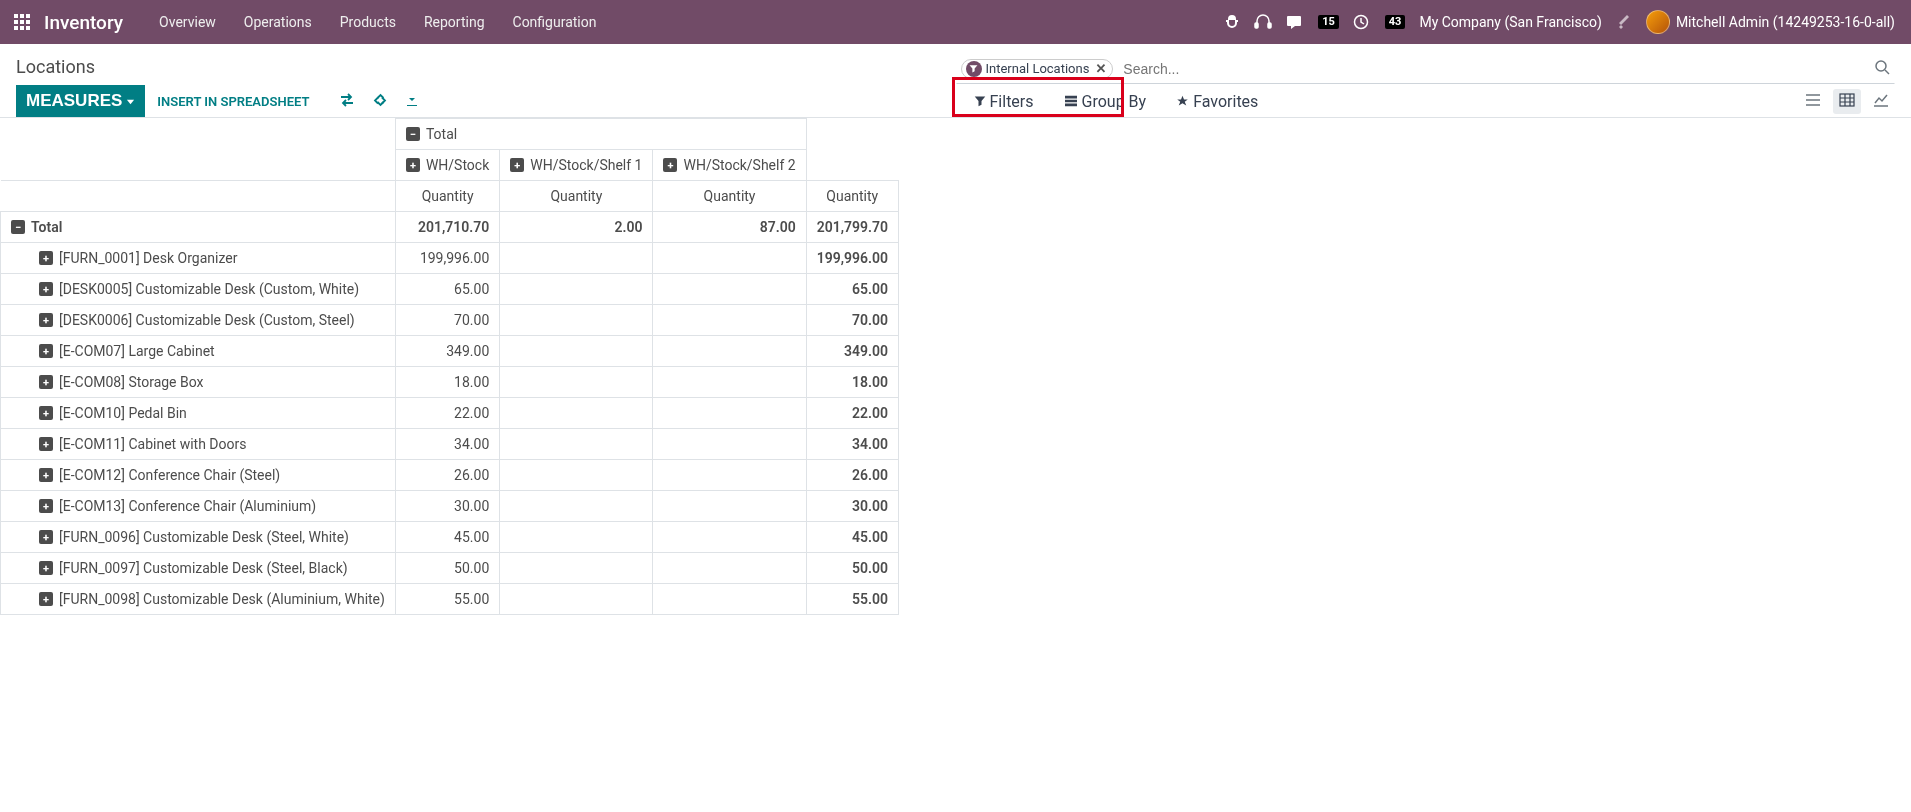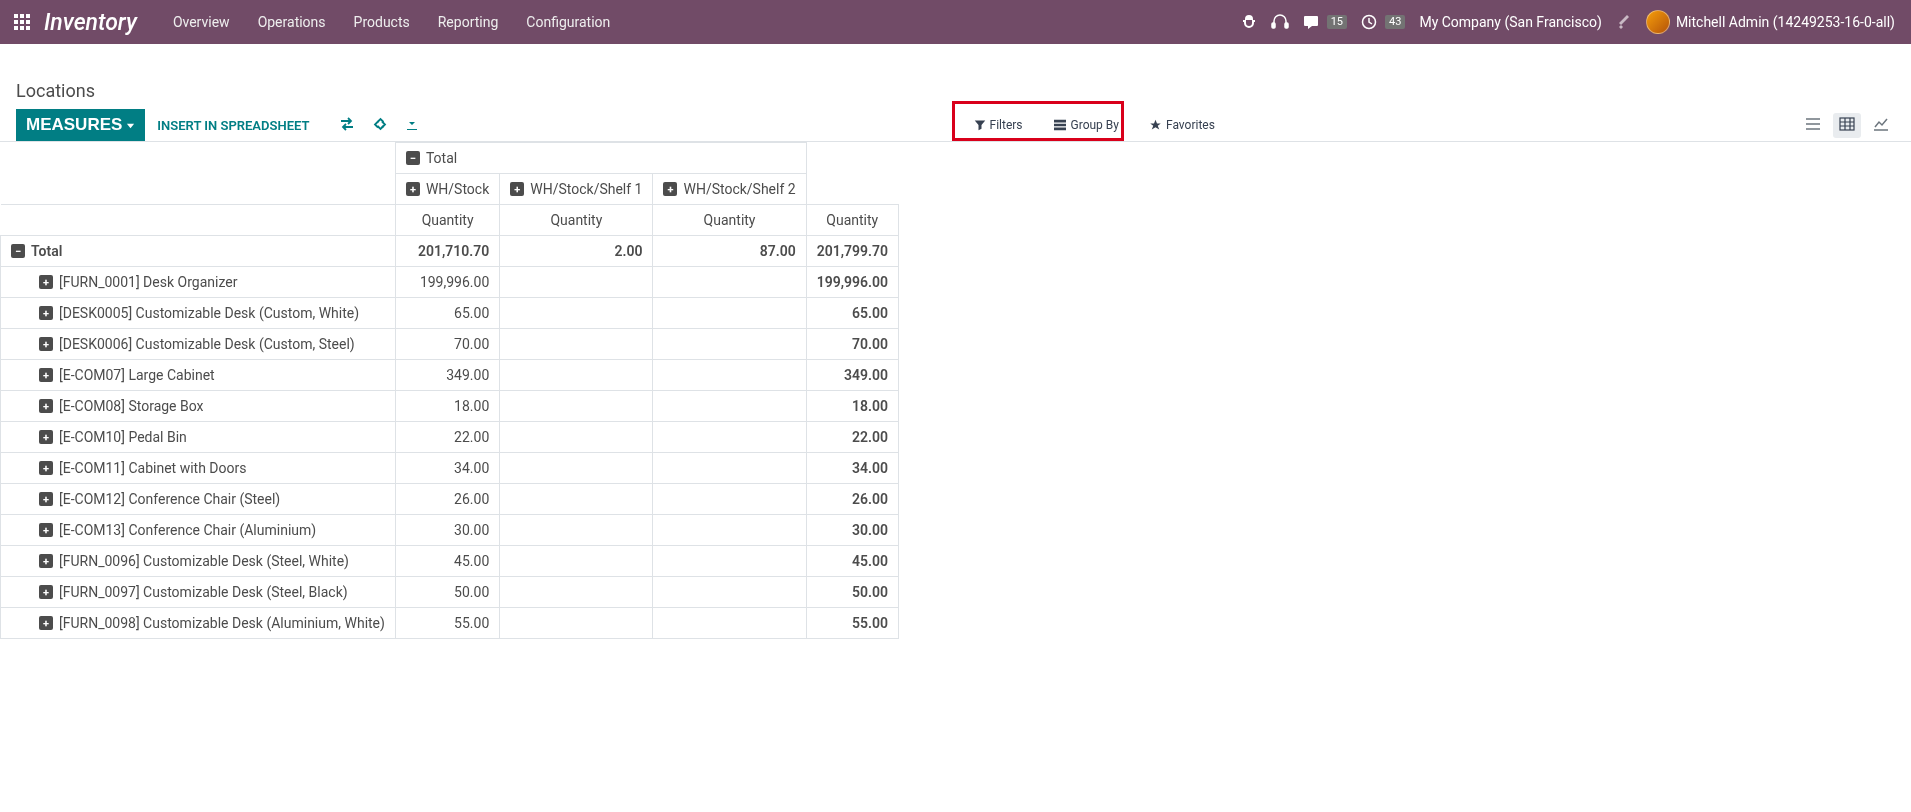--- a/index.html
+++ b/index.html
@@ -1,50 +1,50 @@
 <!DOCTYPE html>
 <html><head>
 <meta charset="utf-8">
 <style>
   * { box-sizing: border-box; margin: 0; padding: 0; }
   body { font-family: -apple-system, BlinkMacSystemFont, "Segoe UI", Roboto, "Helvetica Neue", Arial, sans-serif; font-size: 14px; color: #374151; overflow: hidden; }
   
   
   .topnav { background: #714b67; color: #fff; height: 44px; display: flex; align-items: center; padding: 0 8px; }
   .apps-icon { width: 28px; height: 28px; display:flex; align-items:center; justify-content:center; cursor:pointer; margin-right:4px;}
-  .brand { font-size: 23px; font-weight: 500; color:#fff; margin-right: 24px; margin-left:4px;font-style:italic;}
+  .brand { font-size: 19px; font-weight: 500; color:#fff; margin-right: 24px; margin-left:4px;}
   .nav-menu { display: flex; gap: 4px; }
   .nav-item { color:#eee; padding: 8px 12px; cursor:pointer; font-size:14px;}
   .nav-right { margin-left:auto; display:flex; align-items:center; gap:14px; padding-right:8px;}
   .systray-item { color:#fff; display:flex; align-items:center; cursor:pointer; position:relative; font-size:14px;}
   .systray-item svg { display:block; }
-  .badge { background:#737373; color:#fff; font-size:11px; padding:0 4px; border-radius:2px; margin-left:8px; font-weight:400; line-height:14px;}
+  .badge { background:#000000; color:#fff; font-size:11px; padding:0 4px; border-radius:2px; margin-left:16px; font-weight:700; line-height:14px;}
   .company-name { color:#fff; font-size:14px;}
   .avatar { width:24px; height:24px; border-radius:50%; background: linear-gradient(135deg,#f59e0b,#b45309); display:inline-block; margin-right:6px; vertical-align:middle; border:1px solid rgba(255,255,255,0.4);}
   .user-label { color:#fff; font-size:14px; display:flex; align-items:center;}
   
   
   .control-panel { border-bottom: 1px solid #dee2e6; padding: 8px 16px 0 16px; }
-  .cp-top { display:flex; align-items:center;margin-top:24px;}
+  .cp-top { display:flex; align-items:center;}
   .breadcrumb { font-size: 18px; color:#4c4c4c; padding:4px 0 8px 0;}
   .search-area { margin-left:auto; width: 50%; }
   .search-box { display:flex; align-items:center; border:1px solid transparent; border-bottom:1px solid #ced4da; padding:2px 4px; position:relative;}
   .search-facet { border:1px solid #ccc; border-radius:10px; display:inline-flex; align-items:center; padding:1px 6px 1px 4px; margin-right:6px; font-size:13px; background:#fff; gap:4px;}
   .facet-icon { background:#714b67; color:#fff; width:16px; height:16px; border-radius:50%; display:inline-flex; align-items:center; justify-content:center;}
   .facet-remove { cursor:pointer; color:#555; font-weight:bold; margin-left:2px;}
   .search-input { border:none; outline:none; flex:1; font-size:14px; padding:4px; color:#6c757d;}
   .search-icon-right { color:#6c757d; cursor:pointer; position:absolute; right:4px;}
   .cp-left-buttons { display:flex; align-items:center; gap:12px;}
   .btn-primary { background:#017e84; color:#fff; border:none; padding:6px 10px; cursor:pointer; font-size:17px; font-weight:600; display:flex; align-items:center; gap:4px; text-transform:uppercase;}
   .btn-link { color:#017e84; font-weight:600; font-size:13px; cursor:pointer; text-transform:uppercase;}
   .cp-icons { display:flex; gap:18px; margin-left:18px; color:#017e84;}
   .cp-icon-btn { cursor:pointer; }
   
   .search-options { display:flex; gap:18px; margin-left:12px;}
-  .search-opt { display:flex; align-items:center; gap:4px; cursor:pointer; font-size:12px; color:#374151; padding:4px 6px;}
+  .search-opt { display:flex; align-items:center; gap:4px; cursor:pointer; font-size:16px; color:#374151; padding:4px 6px;}
   .highlight-box { border:3px solid #d9001b; position:absolute; pointer-events:none;}
   
   .view-switcher { margin-left:auto; display:flex; gap:6px;}
   .view-btn { padding:4px 6px; cursor:pointer; color:#6c757d;}
   .view-btn.active { background:#e9ecef; color:#374151; border-radius:3px;}
   
   
   .pivot-container { overflow:auto; height: calc(100vh - 130px);}
   table.pivot { border-collapse: collapse; font-size:14px; color:#4c4c4c;}
   table.pivot th, table.pivot td { border:1px solid #dee2e6; padding:7px 10px; white-space:nowrap;}
@@ -122,20 +122,40 @@
     <div class="systray-item user-label">
       <span class="avatar"></span>
       <span>Mitchell Admin (14249253-16-0-all)</span>
     </div>
   </div>
 </div>
 
 <div class="control-panel">
   <div class="cp-top">
     <div class="breadcrumb">Locations</div>
+    <div class="search-area">
+      <div class="search-box">
+        <span class="search-facet">
+          <span class="facet-icon">
+            <svg width="9" height="9" viewBox="0 0 16 16" fill="#fff">
+                <path d="M1 2h14l-5 6v5l-4 2V8L1 2z"></path>
+              </svg>
+          </span>
+          <span>Internal Locations</span>
+          <span class="facet-remove">✕</span>
+        </span>
+        <input class="search-input" placeholder="Search..." style="">
+        <span class="search-icon-right">
+          <svg width="16" height="16" viewBox="0 0 16 16" fill="none" stroke="#6c757d" stroke-width="1.5">
+              <circle cx="7" cy="7" r="5"></circle>
+              <path d="M11 11l4 4"></path>
+            </svg>
+        </span>
+      </div>
+    </div>
   </div>
   <div class="cp-bottom-wrap">
     <div class="cp-left-buttons">
       <button class="btn-primary">
         <span>Measures</span>
         <span>
           <svg width="9" height="9" viewBox="0 0 10 10" fill="#fff">
               <path d="M1 3h8L5 8 1 3z"></path>
             </svg>
         </span>

